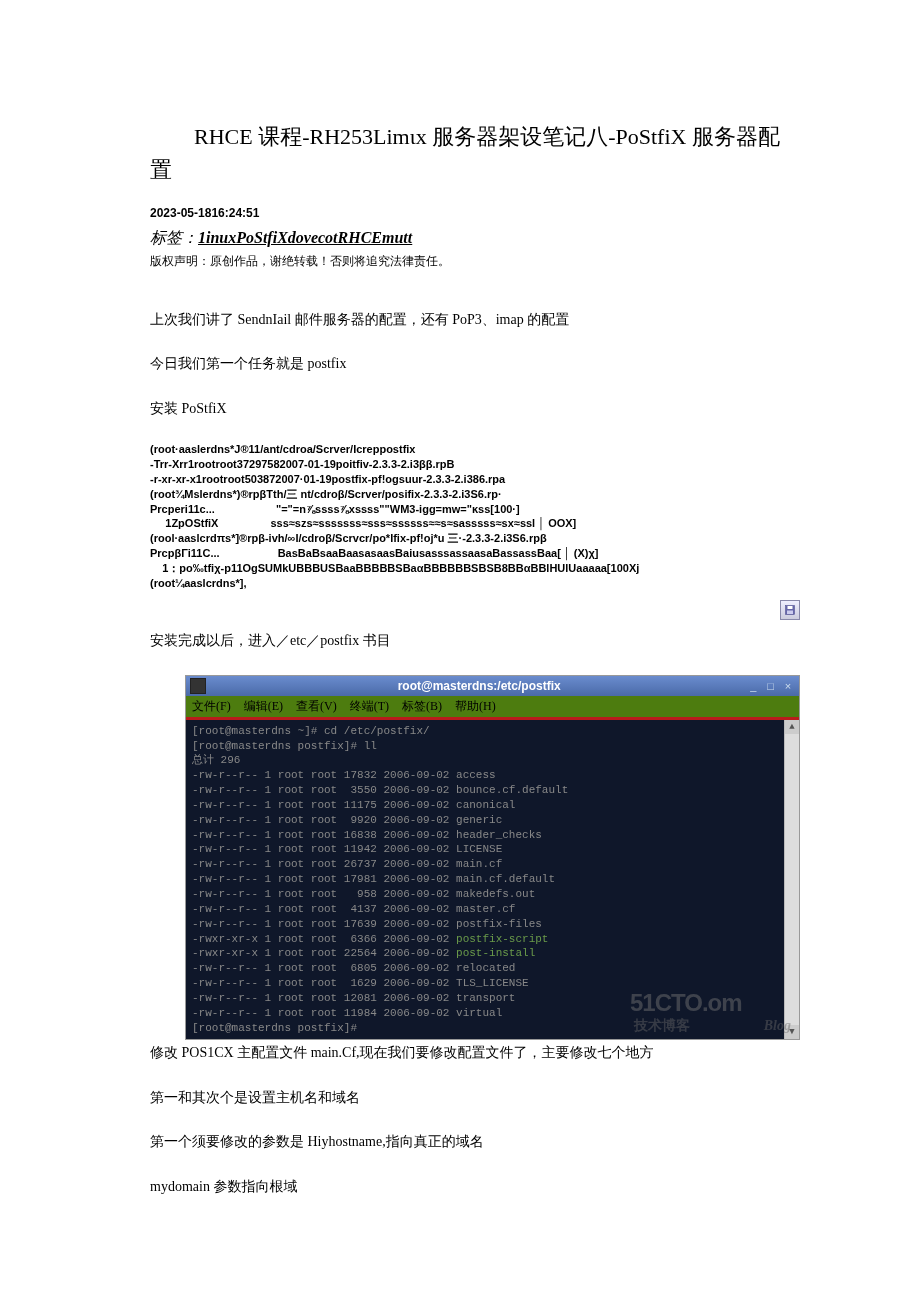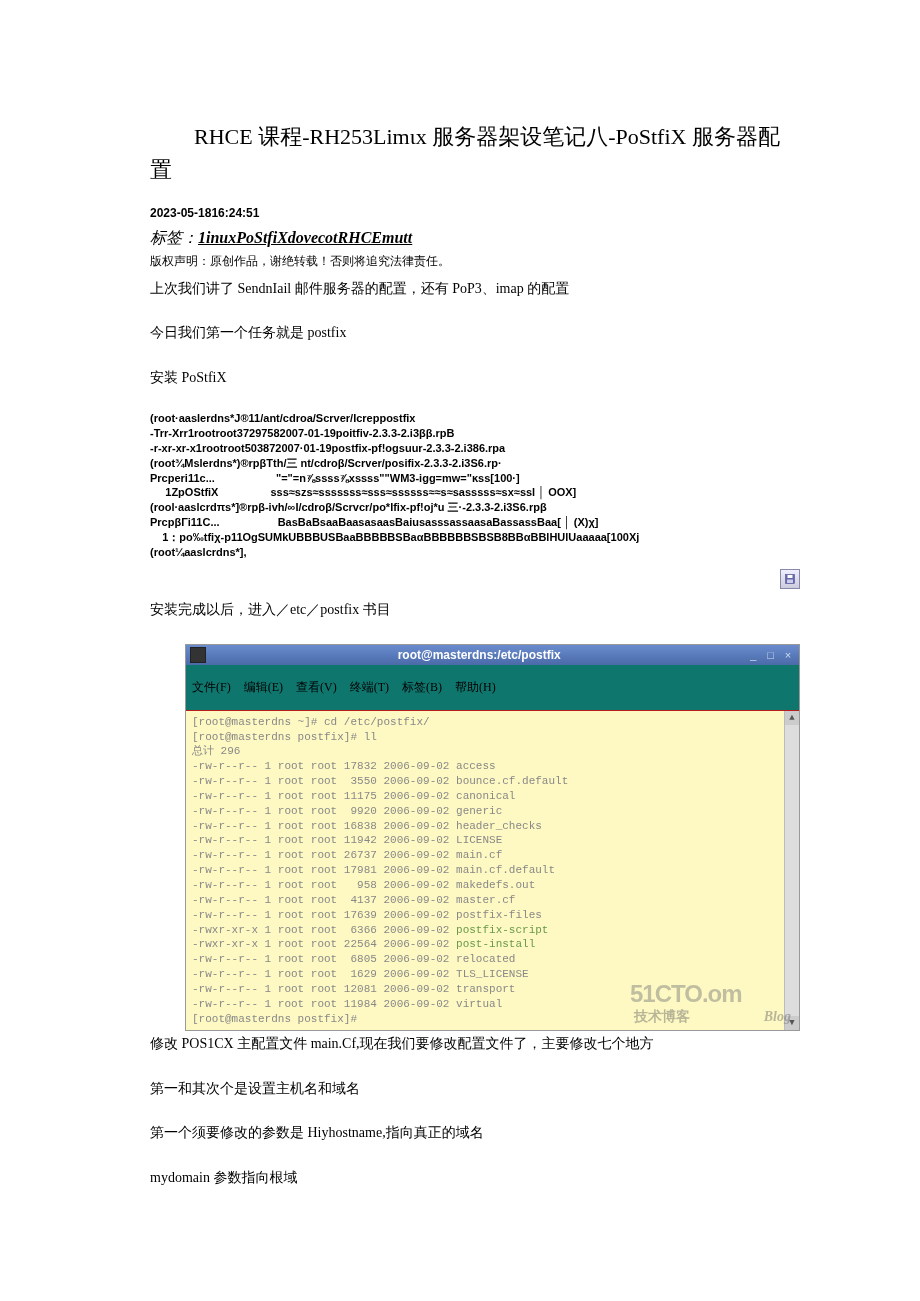--- a/index.html
+++ b/index.html
@@ -33,21 +33,21 @@
     margin-bottom: 4px;
     font-style: italic;
   }
   .tags a {
     text-decoration: underline;
     color: #000;
     font-weight: bold;
   }
   .copyright {
     font-size: 12px;
-    margin-bottom: 8px;
+    margin-bottom: 39px;
   }
   p.body {
     margin: 0 0 22px 0;
     line-height: 1.6;
   }
   .codeblock {
     font-family: Arial, sans-serif;
     font-size: 11px;
     font-weight: bold;
     line-height: 1.35;
@@ -96,30 +96,30 @@
   }
   .term-titlebar .winbtns span {
     display: inline-block;
     width: 14px;
     text-align: center;
     color: #cde;
     font-weight: normal;
     font-size: 11px;
   }
   .term-menubar {
-    background: #0f766e;
-    font-size: 12px;
-    padding: 14px 6px;
-    border-bottom: 1px solid #b91c1c;
+    background: #4d7c0f;
+    font-size: 12px;
+    padding: 2px 6px;
+    border-bottom: 3px solid #b91c1c;
   }
   .term-menubar span {
     margin-right: 10px;
   }
   .term-content {
-    background: #fef9c3;
+    background: #0f172a;
     color: #888;
     font-family: "Courier New", monospace;
     font-size: 11px;
     padding: 4px 6px;
     line-height: 1.35;
     position: relative;
     min-height: 280px;
   }
   .term-row { white-space: pre; }
   .green { color: #6a9a4a; }

